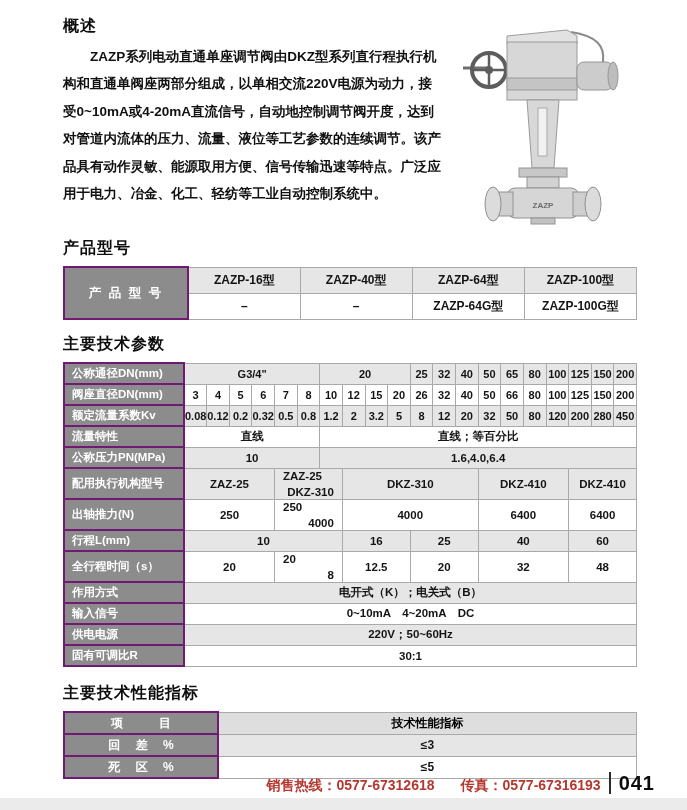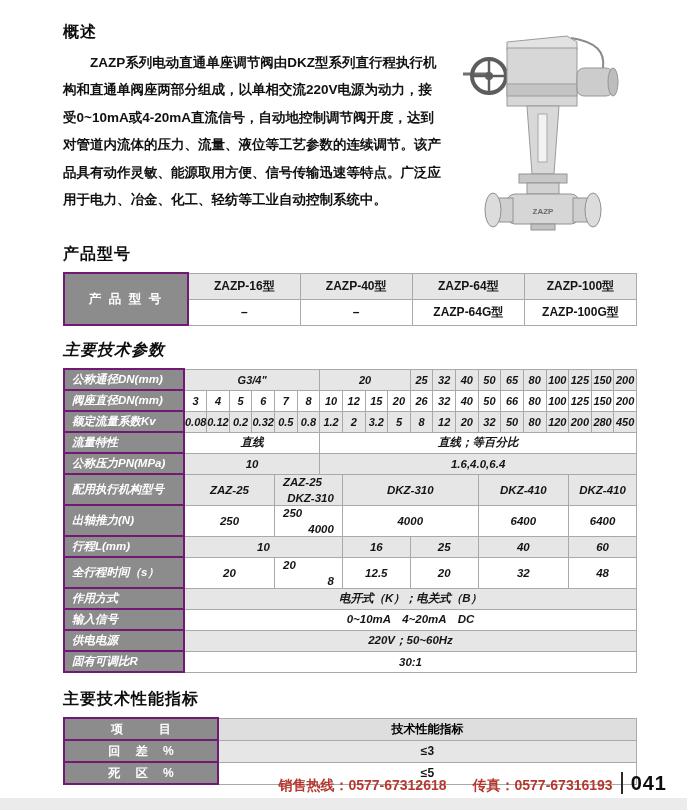--- a/index.html
+++ b/index.html
@@ -7,39 +7,39 @@
     width:687px;height:810px;background:#ffffff;
     font-family:"Liberation Sans","DejaVu Sans",sans-serif;
     color:#1a1a1a;-webkit-font-smoothing:antialiased;
   }
   .page{position:relative;width:687px;height:810px;overflow:hidden;background:#fff;}
   .content{position:absolute;left:63px;top:6px;width:574px;}
   h2.sec{font-size:16px;font-weight:bold;color:#0d0d0d;margin:0;padding:0;letter-spacing:1px;}
 
   
   .overview{position:relative;height:210px;}
-  .overview h2.sec{margin:16px 0 6px 0;}
+  .overview h2.sec{margin:10px 0 6px 0;}
   .overview p{margin:0;width:380px;font-size:13.5px;font-weight:600;line-height:27.4px;text-indent:2em;color:#111;}
   .photo{position:absolute;right:10px;top:2px;width:172px;height:207px;}
 
   
   table{border-collapse:collapse;table-layout:fixed;width:574px;}
   td{border:1px solid #a9a9a9;text-align:center;font-weight:600;color:#141414;overflow:hidden;white-space:nowrap;}
   th.lab{background:#8c8c8c;color:#ffffff;font-weight:600;border:2px solid #701a75;}
   tr.g td{background:#e6e6e6;}
   tr.w td{background:#ffffff;}
 
   
   .modelwrap{margin-top:12px;}
   .modelwrap h2.sec{margin-bottom:7px;}
   .model th.lab{width:120px;font-size:12.5px;letter-spacing:2px;}
   .model td{height:23px;font-size:12px;}
 
   
-  .techwrap{margin-top:14px;font-style:italic;}
+  .techwrap{margin-top:14px;}
   .techwrap h2.sec{margin-bottom:7px;}
   .tech{font-size:11px;}
   .tech col.clab{width:120px;}
   .tech th.lab{text-align:left;padding:0 0 0 7px;font-size:11.5px;font-weight:600;}
   .tech td{height:20px;padding:0;font-size:11px;}
   .tech td.txt{font-size:11.5px;}
   td.diag{position:relative;height:30px;
     background-image:linear-gradient(to bottom right,
       rgba(0,0,0,0) calc(50% - 0.7px), #9a9a9a calc(50% - 0.7px),
       #9a9a9a calc(50% + 0.7px), rgba(0,0,0,0) calc(50% + 0.7px));}
@@ -48,21 +48,21 @@
   tr.tall td{height:30px;}
 
   
   .perfwrap{margin-top:16px;}
   .perfwrap h2.sec{margin-bottom:7px;}
   .perf th.lab{width:150px;font-size:12px;text-align:center;}
   .perf td{height:19px;font-size:12px;}
   .perf tr.hdr td{background:#dedede;font-weight:bold;color:#000000;}
 
   
-  .footer{position:absolute;right:20px;bottom:15px;font-size:14px;font-weight:bold;white-space:nowrap;}
+  .footer{position:absolute;right:32px;bottom:15px;font-size:14px;font-weight:bold;white-space:nowrap;}
   .red{color:#b5372e;}
   .fax{margin-left:26px;}
   .pageno{color:#0d0d0d;font-size:20px;border-left:2px solid #2a2a2a;padding-left:8px;margin-left:8px;letter-spacing:1px;}
   .strip{position:absolute;left:0;bottom:0;width:687px;height:12px;background:#ebebeb;}
 </style>
 </head>
 <body>
 
 <div class="page">
   <div class="content">

